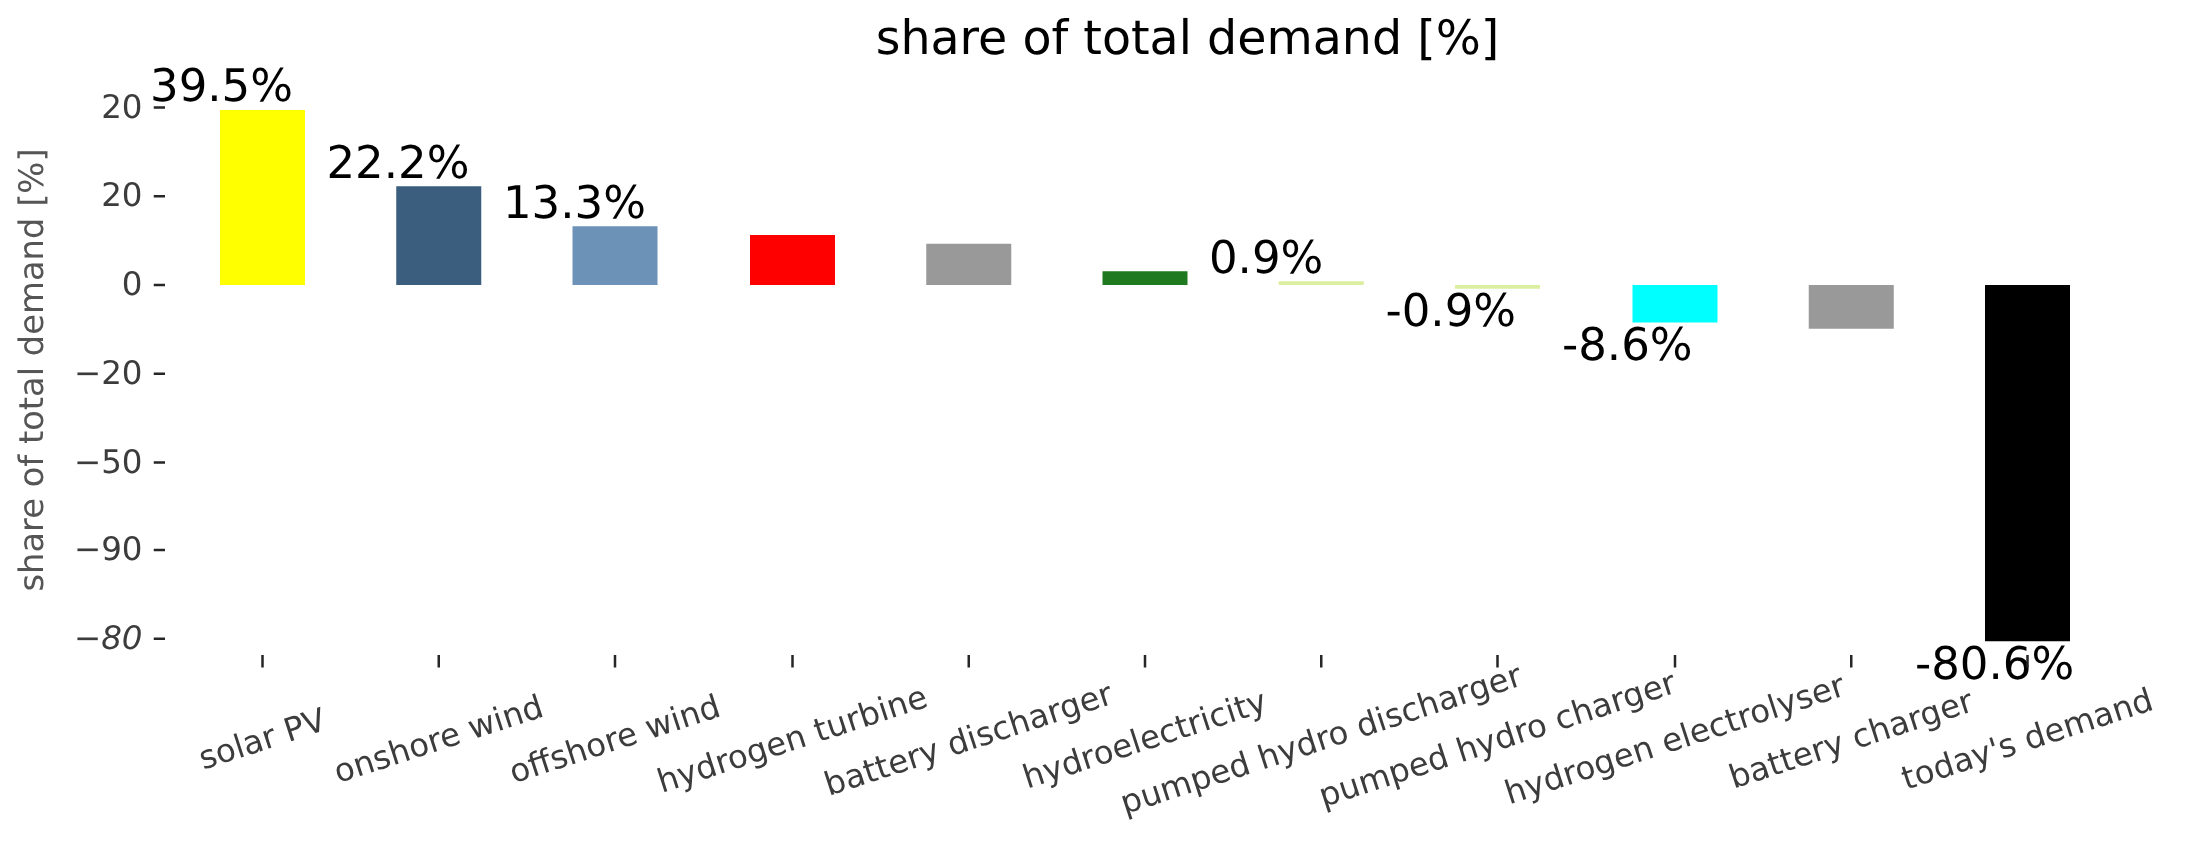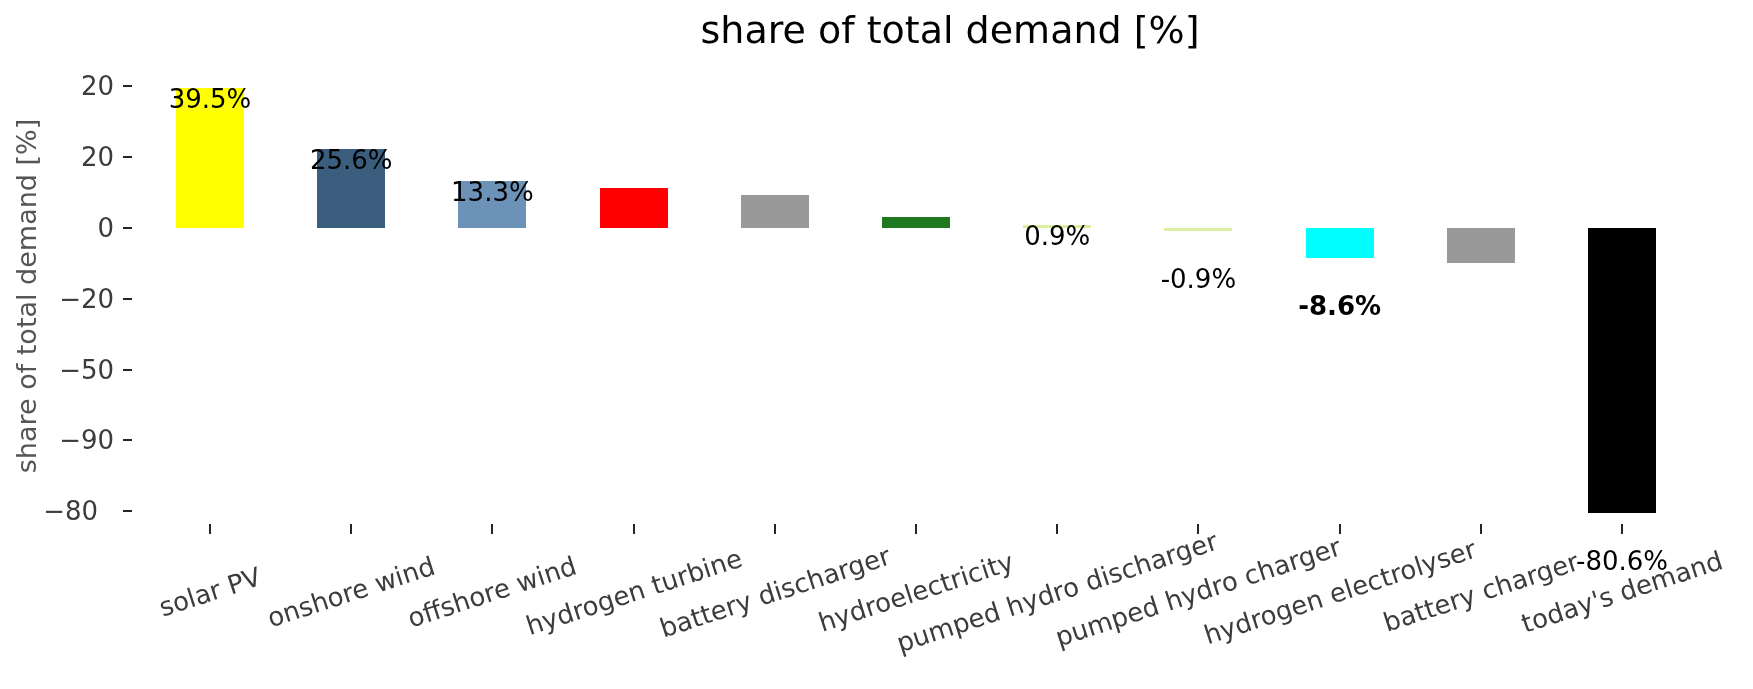--- a/index.html
+++ b/index.html
@@ -48,26 +48,24 @@
     left: 0;
     top: 0;
     width: 100%;
     height: 100%;
   }
   .bar {
     position: absolute;
   }
   .value-label {
     position: absolute;
-    text-align: center;
-    font-size: 26px;
+    font-size: 36px;
     line-height: 31px;
     color: #000000;
     white-space: nowrap;
-    margin-top: 30px;
   }
   .ytick-mark {
     position: absolute;
     background: #262626;
   }
   .ytick-label {
     position: absolute;
     text-align: right;
     font-size: 26px;
     line-height: 32px;
@@ -111,29 +109,29 @@
       <div class="ytick-label" style="left: 18px; top: 141.2px; width: 96px; text-align: right;">20</div>
       <div class="ytick-mark" style="left: 123px; top: 227px; width: 9px; height: 2px;"></div>
       <div class="ytick-label" style="left: 18px; top: 212px; width: 96px;">0</div>
       <div class="ytick-mark" style="left: 123px; top: 297.8px; width: 9px; height: 2px;"></div>
       <div class="ytick-label" style="left: 18px; top: 282.8px; width: 96px;">−20</div>
       <div class="ytick-mark" style="left: 123px; top: 368.6px; width: 9px; height: 2px;"></div>
       <div class="ytick-label" style="left: 18px; top: 353.6px; width: 96px;">−50</div>
       <div class="ytick-mark" style="left: 123px; top: 439.4px; width: 9px; height: 2px;"></div>
       <div class="ytick-label" style="left: 18px; top: 424.4px; width: 96px;">−90</div>
       <div class="ytick-mark" style="left: 123px; top: 510.2px; width: 9px; height: 2px;"></div>
-      <div class="ytick-label" style="left: 2px; top: 495.2px; width: 96px;">−80</div>
+      <div class="ytick-label" style="left: 18px; top: 495.2px; width: 96px; font-style: italic;">−80</div>
       <div class="bar" style="left: 176px; top: 88.17px; width: 68px; height: 139.83px; background: rgb(255, 255, 0);"></div>
       <div class="value-label" style="left: 120px; top: 54.17px; width: 180px;">39.5%</div>
       <div class="xtick-mark" style="left: 209px; top: 524px; width: 2px; height: 10px;"></div>
       <div class="xlabel-anchor" style="left: 210px; top: 592px;">
         <span>solar PV</span>
       </div>
       <div class="bar" style="left: 317.2px; top: 149.412px; width: 68px; height: 78.588px; background: rgb(59, 94, 126);"></div>
-      <div class="value-label" style="left: 261.2px; top: 115.412px; width: 180px;">25.6%</div>
+      <div class="value-label" style="left: 261.2px; top: 115.412px; width: 180px;">22.2%</div>
       <div class="xtick-mark" style="left: 350.2px; top: 524px; width: 2px; height: 10px;"></div>
       <div class="xlabel-anchor" style="left: 351.2px; top: 592px;">
         <span>onshore wind</span>
       </div>
       <div class="bar" style="left: 458.4px; top: 180.918px; width: 68px; height: 47.082px; background: rgb(109, 146, 184);"></div>
       <div class="value-label" style="left: 402.4px; top: 146.918px; width: 180px;">13.3%</div>
       <div class="xtick-mark" style="left: 491.4px; top: 524px; width: 2px; height: 10px;"></div>
       <div class="xlabel-anchor" style="left: 492.4px; top: 592px;">
         <span>offshore wind</span>
       </div>
@@ -158,21 +156,21 @@
       <div class="xlabel-anchor" style="left: 1057.2px; top: 592px;">
         <span>pumped hydro discharger</span>
       </div>
       <div class="bar" style="left: 1164.4px; top: 228px; width: 68px; height: 3.186px; background: rgb(220, 239, 160);"></div>
       <div class="value-label" style="left: 1108.4px; top: 234.186px; width: 180px;">-0.9%</div>
       <div class="xtick-mark" style="left: 1197.4px; top: 524px; width: 2px; height: 10px;"></div>
       <div class="xlabel-anchor" style="left: 1198.4px; top: 592px;">
         <span>pumped hydro charger</span>
       </div>
       <div class="bar" style="left: 1305.6px; top: 228px; width: 68px; height: 30.444px; background: rgb(0, 255, 255);"></div>
-      <div class="value-label" style="left: 1249.6px; top: 261.444px; width: 180px; font-weight: bold;">-8.6%</div>
+      <div class="value-label" style="left: 1249.6px; top: 261.444px; width: 180px;">-8.6%</div>
       <div class="xtick-mark" style="left: 1338.6px; top: 524px; width: 2px; height: 10px;"></div>
       <div class="xlabel-anchor" style="left: 1339.6px; top: 592px;">
         <span>hydrogen electrolyser</span>
       </div>
       <div class="bar" style="left: 1446.8px; top: 228px; width: 68px; height: 35.4px; background: rgb(153, 153, 153);"></div>
       <div class="xtick-mark" style="left: 1479.8px; top: 524px; width: 2px; height: 10px;"></div>
       <div class="xlabel-anchor" style="left: 1480.8px; top: 592px;">
         <span>battery charger</span>
       </div>
       <div class="bar" style="left: 1588px; top: 228px; width: 68px; height: 285.324px; background: rgb(0, 0, 0);"></div>

